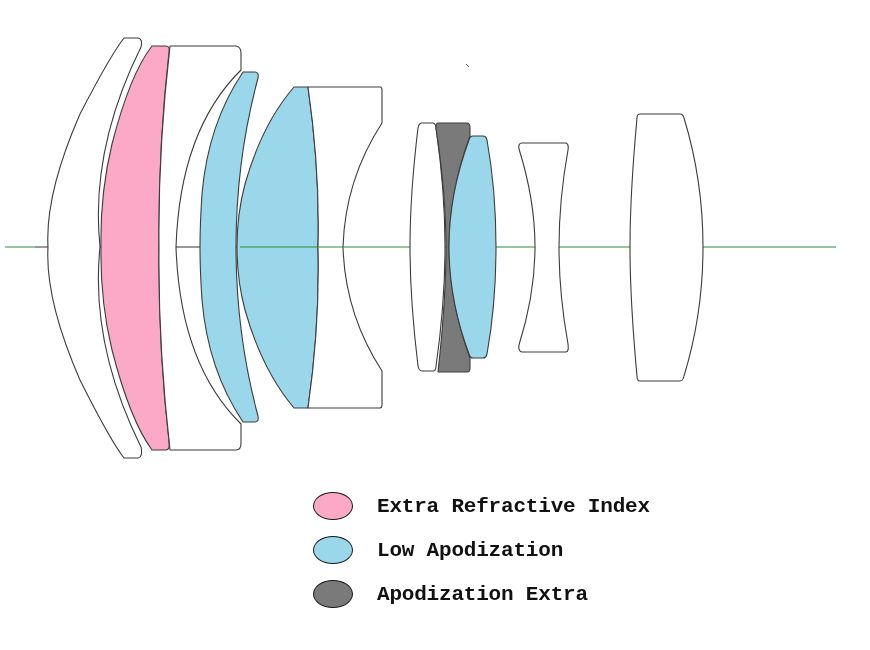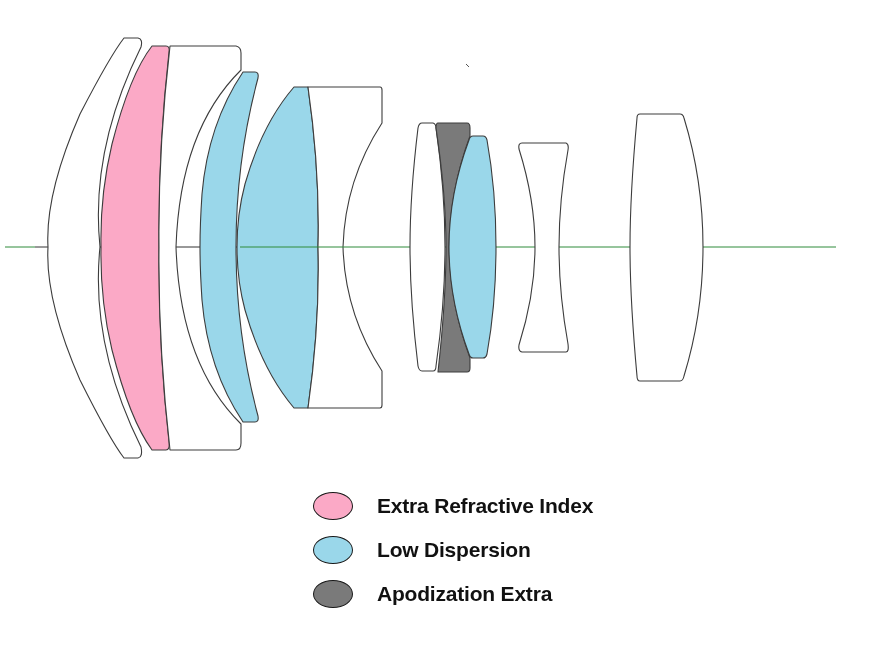--- a/index.html
+++ b/index.html
@@ -4,21 +4,21 @@
   <style>
     html, body { margin: 0; padding: 0; background: #ffffff; }
     body { width: 870px; height: 650px; position: relative; overflow: hidden; font-family: "DejaVu Sans", sans-serif; }
     #diagram { position: absolute; left: 0; top: 0; width: 870px; height: 470px; }
     .lens { stroke: #3c3c3c; stroke-width: 1.1; stroke-linejoin: round; }
     .axis { stroke: #2e8b3a; stroke-width: 1; }
     .axis-dark { stroke: #333; stroke-width: 1; }
     #legend { position: absolute; left: 313px; top: 484px; }
     .legend-item { display: flex; align-items: center; height: 44px; }
     .legend-swatch { width: 40px; height: 28px; border-radius: 50%; border: 1.5px solid #1a1a1a; box-sizing: border-box; margin-right: 24px; }
-    .legend-label { font-family: Liberation Sans, sans-serif; font-weight: bold; font-size: 21px; color: #111; letter-spacing: -0.2px; }
+    .legend-label { font-family: Liberation Mono, monospace; font-weight: bold; font-size: 21px; color: #111; letter-spacing: -0.2px; }
   </style>
 </head>
 <body>
 
 <svg id="diagram" viewBox="0 0 870 470" xmlns="http://www.w3.org/2000/svg">
 
   <line class="axis" x1="5" y1="247" x2="35" y2="247" stroke="#2e8b3a"></line>
   <line class="axis-dark" x1="35" y1="247" x2="240" y2="247"></line>
 
   <path class="lens" d="M124,38 L138,38 Q143,39 141,47 Q90,150 100,247 Q90,344 141,447 Q143,457 138,458 L124,458 Q110,440 80,380 Q45,300 48,247 Q45,194 80,114 Q110,56 124,38 Z" fill="#ffffff" stroke="#3c3c3c"></path>
@@ -48,19 +48,19 @@
   <line x1="466" y1="64" x2="469" y2="67" stroke="#555" stroke-width="1"></line>
 </svg>
 
 <div id="legend">
   <div class="legend-item">
     <div class="legend-swatch" style="background: rgb(251, 169, 198);"></div>
     <span class="legend-label">Extra Refractive Index</span>
   </div>
   <div class="legend-item">
     <div class="legend-swatch" style="background: rgb(154, 215, 234);"></div>
-    <span class="legend-label">Low Dispersion</span>
+    <span class="legend-label">Low Apodization</span>
   </div>
   <div class="legend-item">
     <div class="legend-swatch" style="background: rgb(122, 122, 122);"></div>
     <span class="legend-label">Apodization Extra</span>
   </div>
 </div>
 
 </body></html>

